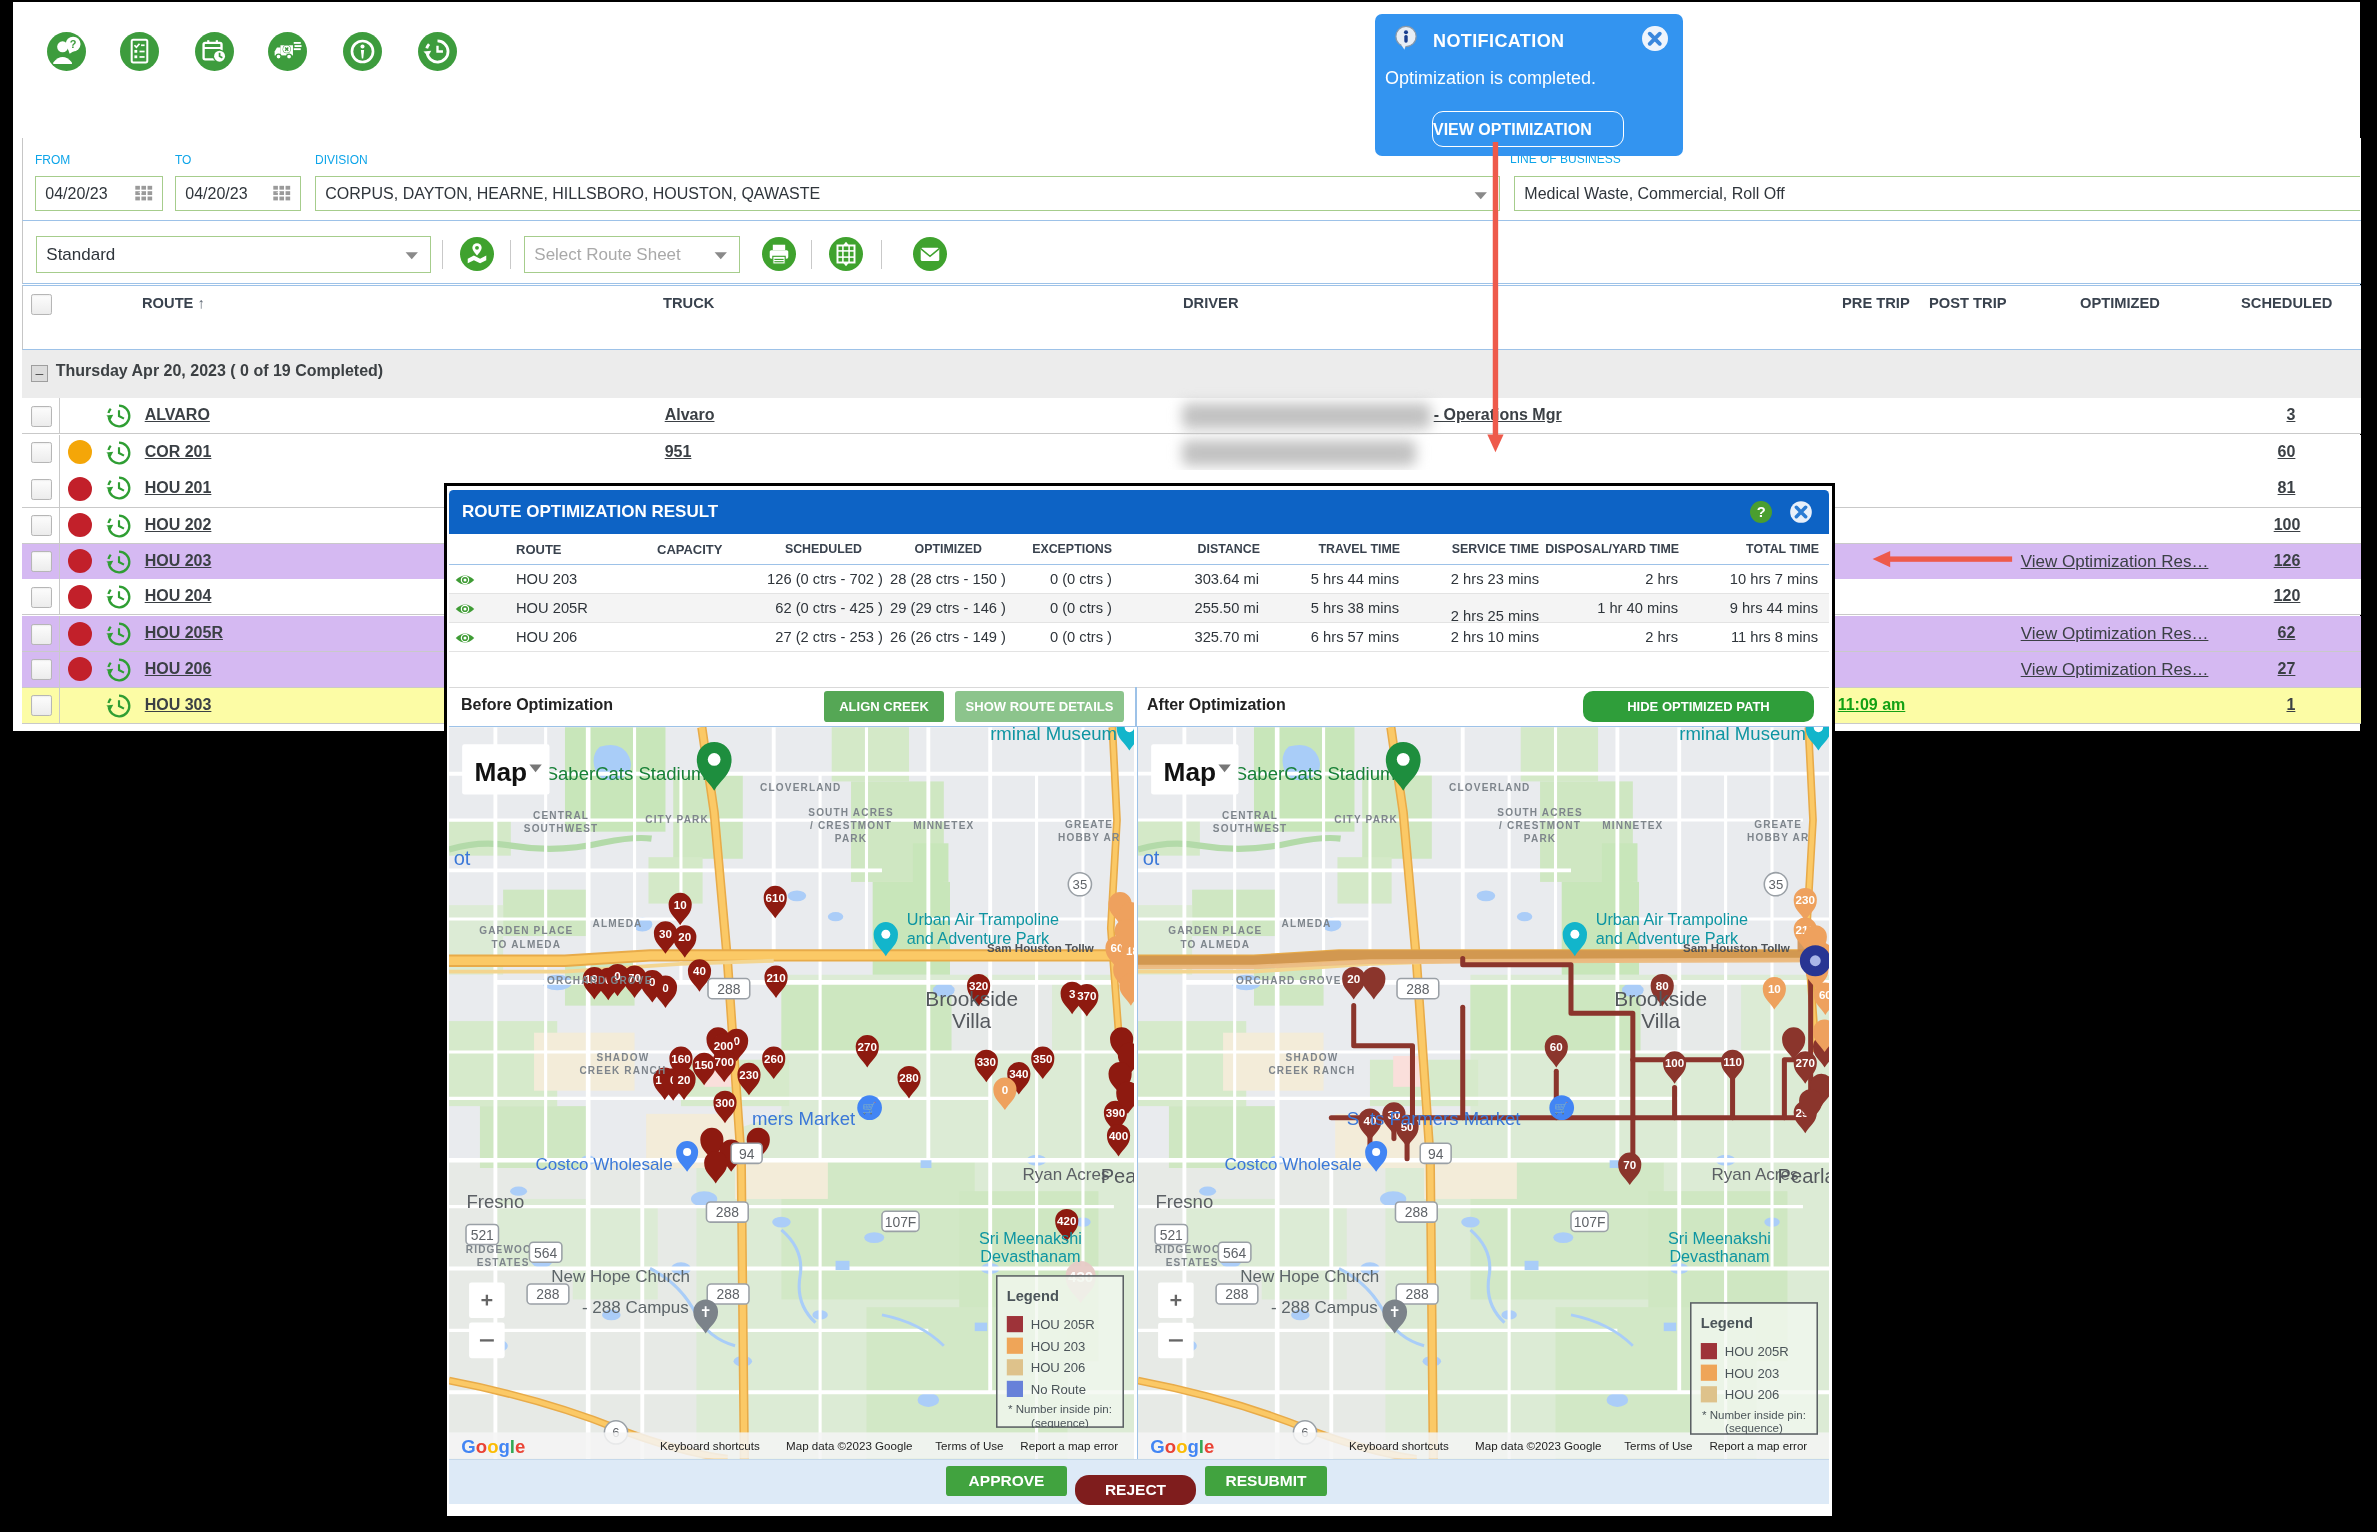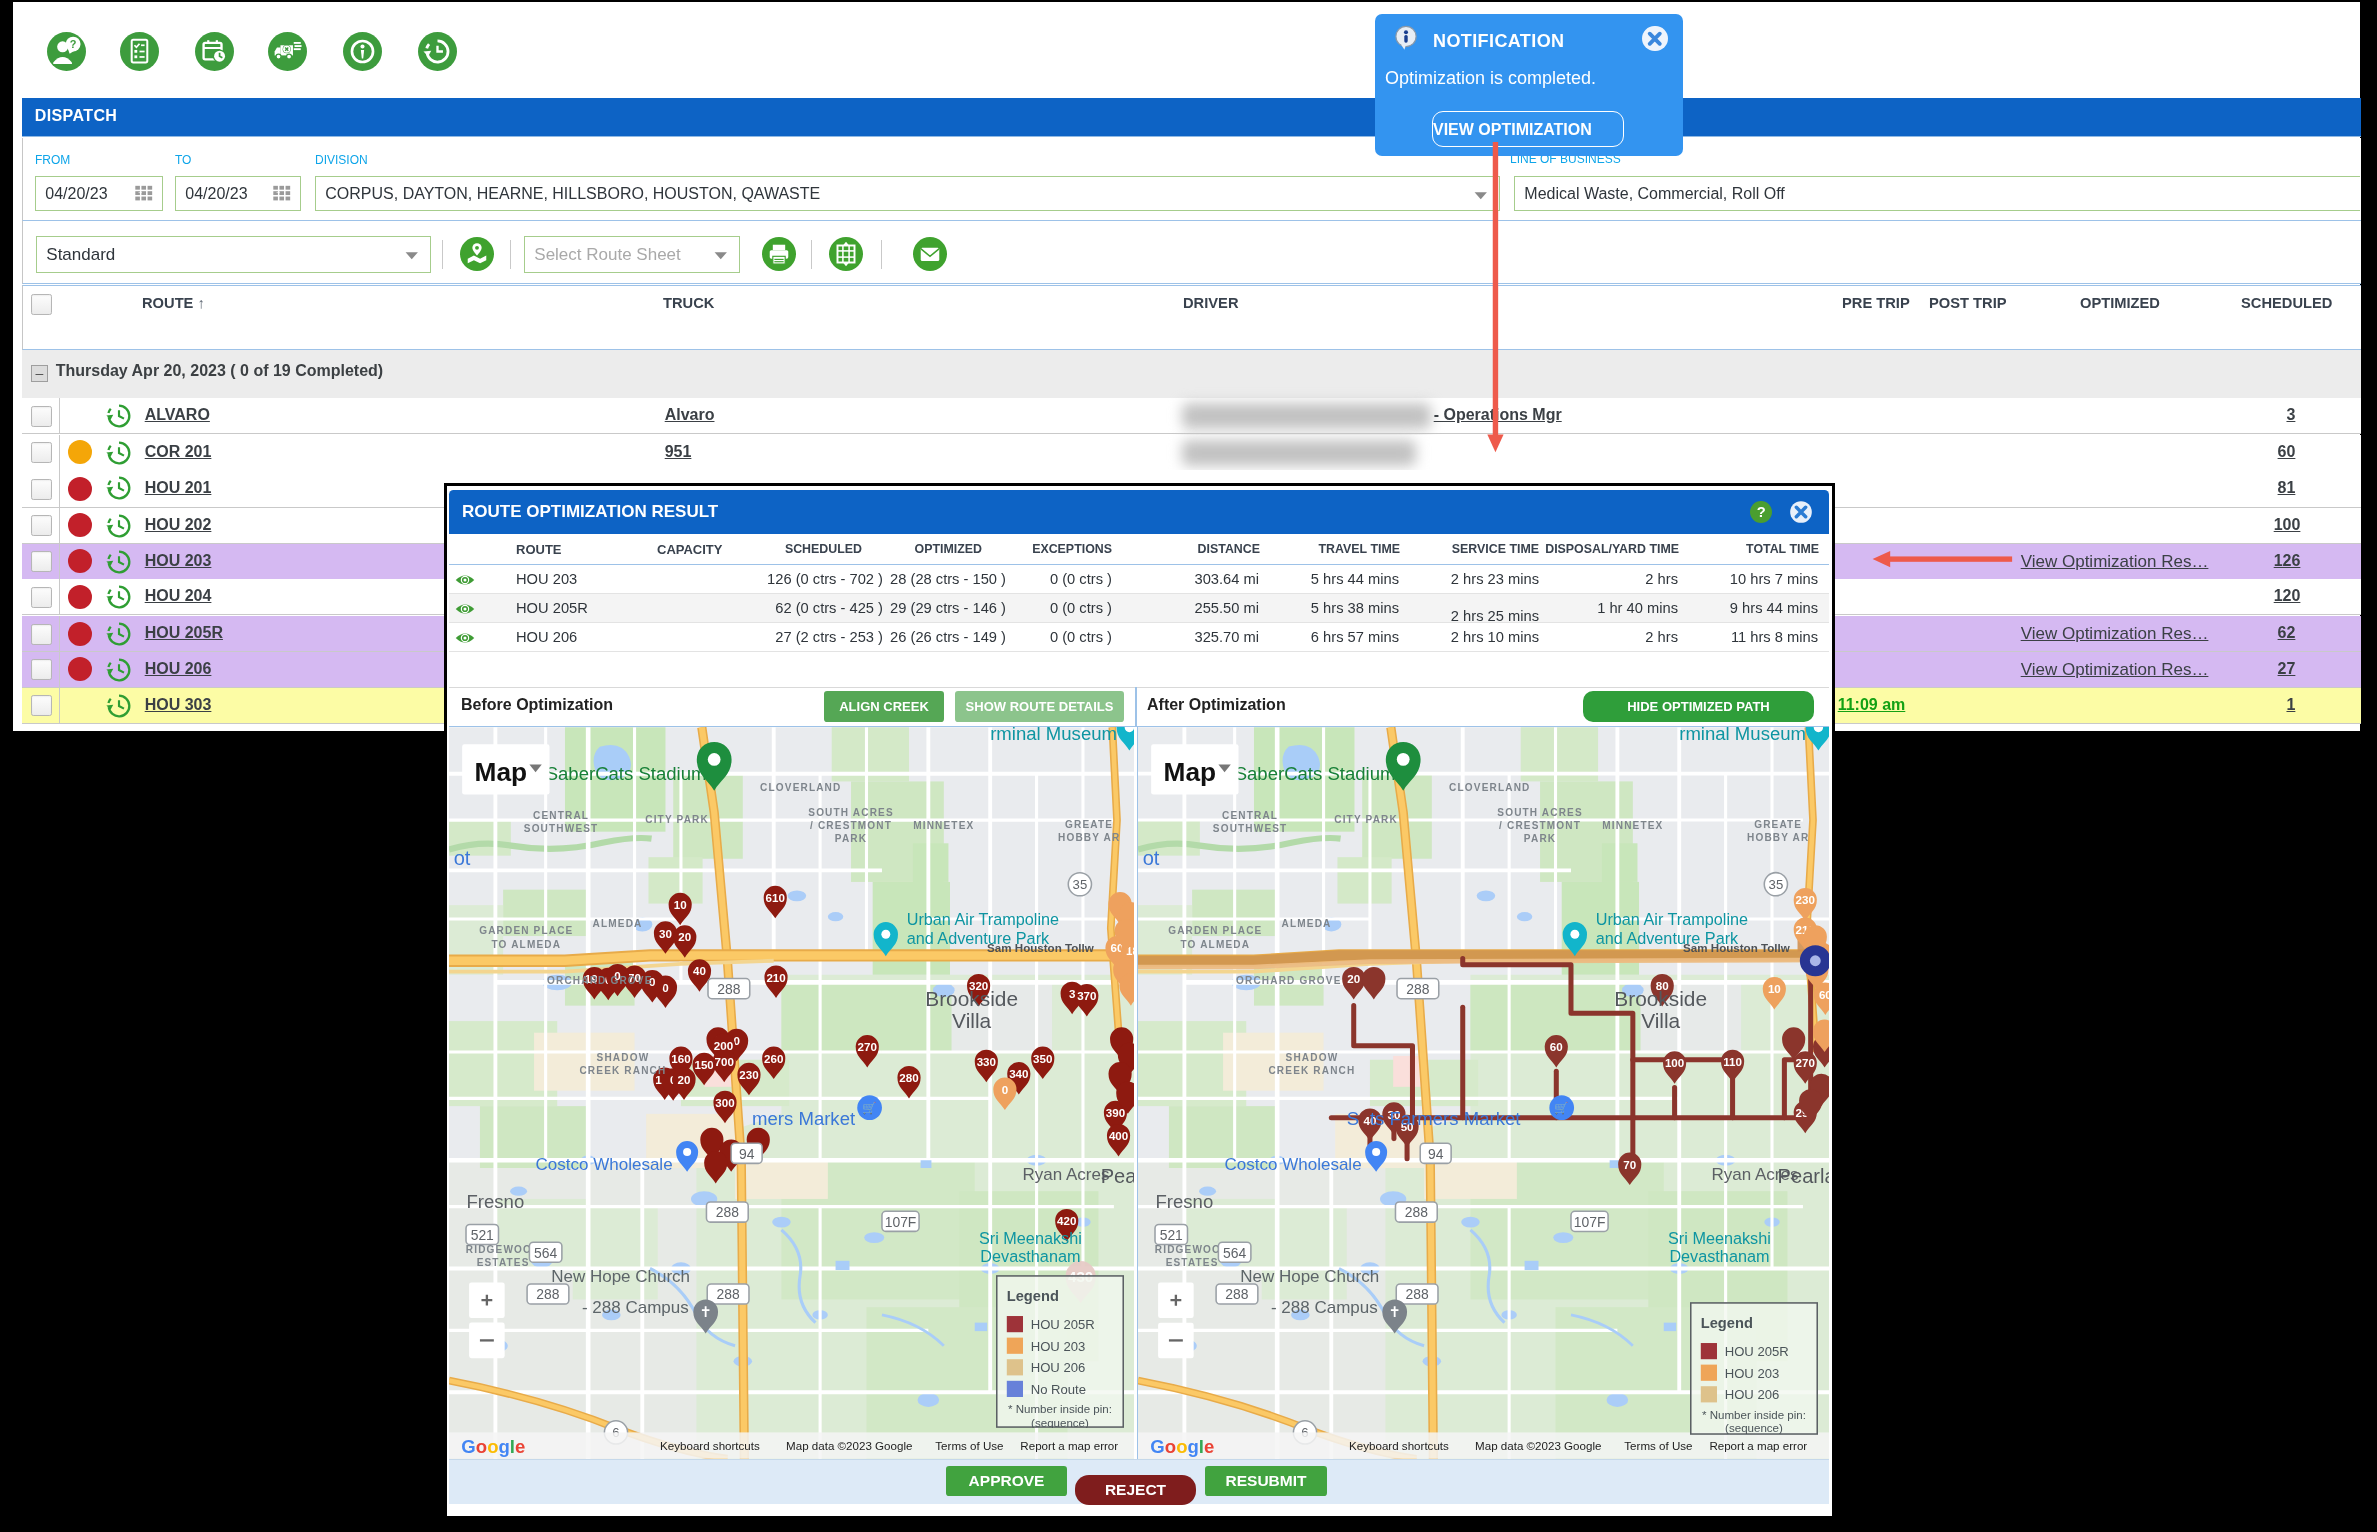--- a/index.html
+++ b/index.html
@@ -62,23 +62,20 @@
       <circle cx="25" cy="18.5" r="2.6" fill="#fff"></circle>
       <path d="M22.9 23 l4.2 0 l-1.2 11 l-1.8 0 z" fill="#fff"></path>
     </svg>
     <svg class="abs" style="left:418px;top:32px" width="39" height="39" viewBox="0 0 50 50">
       <circle cx="25" cy="25" r="25" fill="#3d9c3d"></circle>
       <path d="M25 11.5 a13.5 13.5 0 1 1 -13.4 15" fill="none" stroke="#fff" stroke-width="3.6"></path>
       <path d="M11.2 21 a13.5 13.5 0 0 1 3 -5.5" fill="none" stroke="#fff" stroke-width="3.6"></path>
       <path d="M7 25 l6 6 l4 -7 z" fill="#fff"></path>
       <path d="M25 17.5 l0 7.5 l7 0" stroke="#fff" stroke-width="3" fill="none"></path>
     </svg>
-    <div class="abs" style="left:21.7px;top:98px;width:2339px;height:39px;background:#0d63c5;border-bottom:1.5px solid #8fb9e4;">
-      <div style="color:#fff;font-weight:bold;font-size:16px;padding:9.3px 0 0 13px;letter-spacing:0.4px;">DISPATCH</div>
-    </div>
     <div class="abs" style="left:21.7px;top:138px;width:2339px;height:83px;background:#fff;border-left:1.2px solid #c6c6c6;border-bottom:1.2px solid #9dc2e8;"></div>
     <div class="abs lbl" style="left:35px;top:153px;">FROM</div>
     <div class="abs lbl" style="left:175px;top:153px;">TO</div>
     <div class="abs lbl" style="left:315px;top:153px;">DIVISION</div>
     <div class="abs lbl" style="left:1510px;top:152px;">LINE OF BUSINESS</div>
     <div class="inp" style="left:35px;top:176px;width:128px;height:35px;">04/20/23<svg width="23" height="23" viewBox="0 0 30 30" style="position:absolute;right:6.2px;top:5.4px;font-size:21px">
         <g fill="#9a9a9a">
           <rect x="3" y="5" width="6" height="5"></rect>
           <rect x="11" y="5" width="6" height="5"></rect>
           <rect x="19" y="5" width="6" height="5"></rect>

